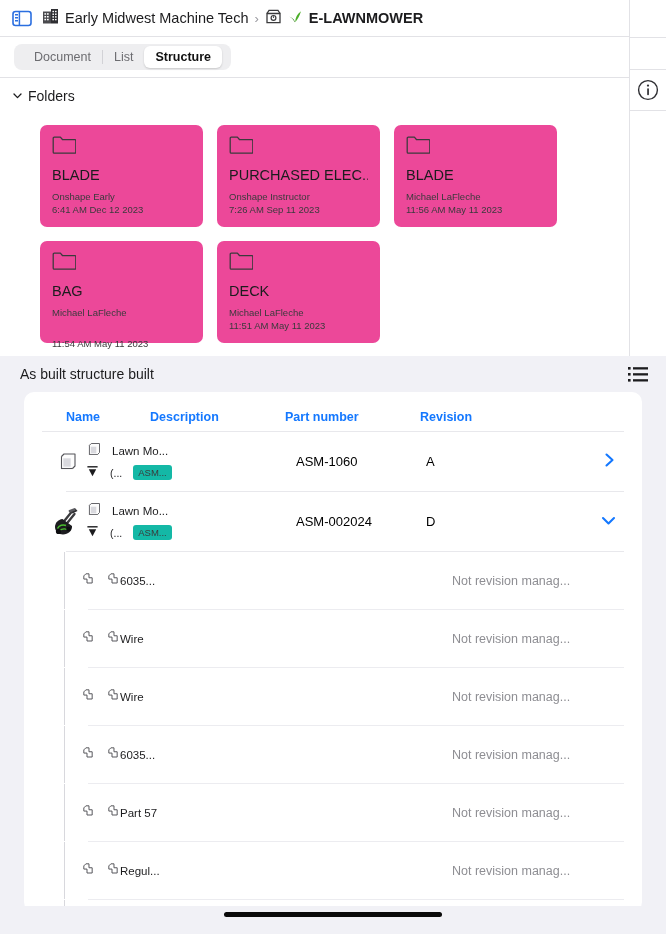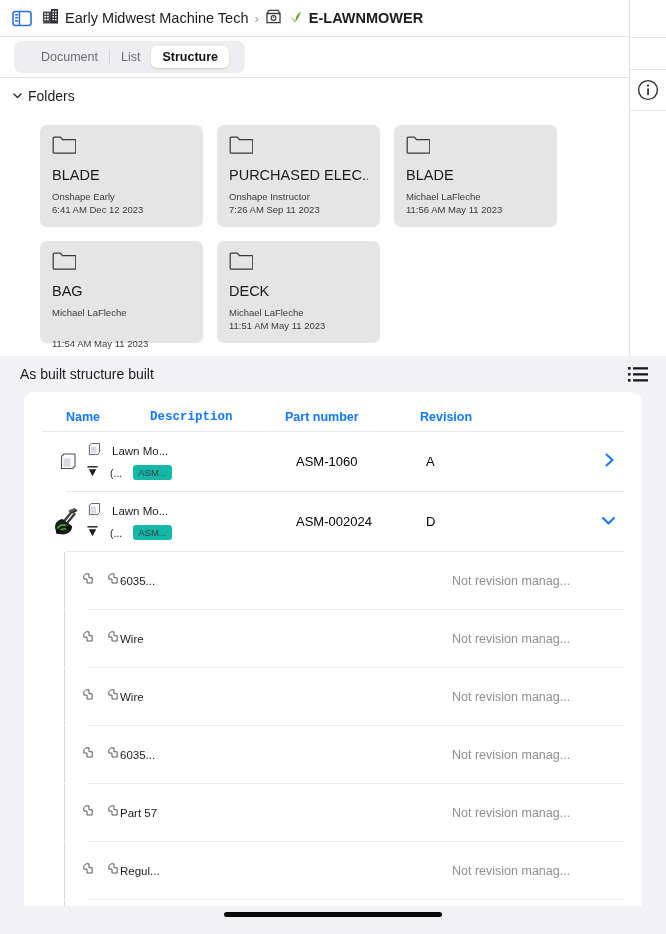--- a/index.html
+++ b/index.html
@@ -41,39 +41,39 @@
   }
 
   
   .tabrow {
     position:absolute; left:0; top:37px; width:629px; height:41px;
     background:#ffffff; border-bottom:1px solid #e2e2e6;
     display:flex; align-items:center; padding-left:14px;
   }
   .segmented {
     display:flex; align-items:center; background:#eeeef0; border-radius:8px;
-    padding:16px; height:26px;
+    padding:9px; height:26px;
   }
   .seg {
     font-size:12.5px; color:#6c6c70; padding:0 11px; height:22px; line-height:22px;
     border-radius:6px; cursor:pointer; white-space:nowrap;
   }
   .seg.active { background:#ffffff; color:#111; font-weight:bold; box-shadow:0 1px 2px rgba(0,0,0,.16); }
   .seg-div { width:1px; height:14px; background:#d2d2d6; }
 
   
   .folders-wrap {
     position:absolute; left:0; top:78px; width:629px; height:278px;
     background:#ffffff; overflow:hidden;
   }
   .folders-head { display:flex; align-items:center; gap:5px; padding:9px 0 0 12px; cursor:pointer; }
   .folders-title { font-size:14px; color:#1c1c1e; }
   .cards { display:flex; flex-wrap:wrap; gap:14px; padding:20px 0 0 40px; }
   .card {
-    width:163px; height:102px; background:#e5e5e5; border-radius:7px;
+    width:163px; height:102px; background:#ec4899; border-radius:7px;
     padding:10px 12px 0 12px; cursor:pointer;
   }
   .card-name {
     font-size:14.5px; color:#1c1c1e; margin-top:9px; font-weight:500;
     white-space:nowrap; overflow:hidden;
   }
   .card-meta { font-size:9.5px; color:#3a3a3c; margin-top:8px; line-height:12px; }
 
   
   .asbuilt {
@@ -90,21 +90,21 @@
   .table-card {
     margin:0 24px; background:#ffffff; border-radius:10px;
     height:520px; overflow:hidden;
   }
   .thead {
     display:flex; align-items:center; height:30px; padding-left:24px;
     border-bottom:1px solid #e8e8ec; margin:10px 18px 0 18px;
   }
   .th { font-size:12.5px; color:#1478ff; font-weight:bold; cursor:pointer; }
   .th.c-name { width:84px; }
-  .th.c-desc { width:135px;font-family:Liberation Mono, monospace; }
+  .th.c-desc { width:135px; }
   .th.c-part { width:135px; }
   .th.c-rev  { width:100px; }
 
   .trow { display:flex; align-items:center; position:relative; }
   .trow.top { height:59px; padding-left:24px; }
   .trow .thumb { width:38px; display:flex; align-items:center; justify-content:center; }
   .trow .namecell { width:102px; display:flex; flex-direction:column; gap:3px; }
   .nm-line { display:flex; align-items:center; gap:11px; }
   .nm-text { font-size:11.5px; color:#1c1c1e; white-space:nowrap; }
   .nm-sub { font-size:10.5px; color:#1c1c1e; }

